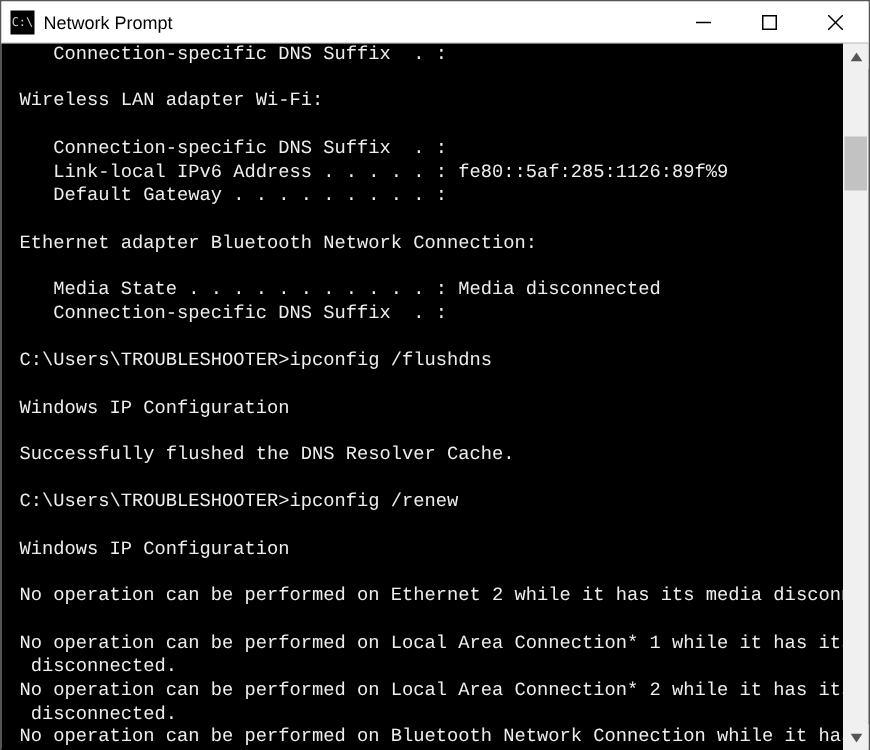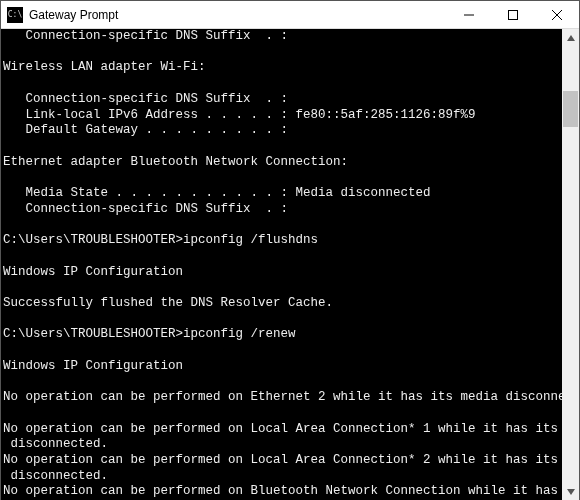--- a/index.html
+++ b/index.html
@@ -6,38 +6,38 @@
   html, body { width: 580px; height: 500px; overflow: hidden; font-family: "Segoe UI", Tahoma, sans-serif; background: #fff; }
   .window { width: 580px; height: 500px; display: flex; flex-direction: column; border: 1px solid #555; }
   .titlebar { height: 28px; background: #fff; display: flex; align-items: center; padding-left: 6px; border-bottom: 1px solid #ddd; }
   .titlebar-icon { width: 16px; height: 16px; background: #000; display: flex; align-items: center; justify-content: center; margin-right: 6px; }
   .titlebar-icon-inner { color: #ccc; font-size: 8px; font-family: Consolas, monospace; line-height: 1; }
   .titlebar-title { font-size: 12px; color: #000; flex: 0 0 auto; }
   .titlebar-spacer { flex: 1; }
   .titlebar-btn { width: 44px; height: 28px; display: flex; align-items: center; justify-content: center; font-size: 11px; color: #000; }
   .titlebar-btn svg { stroke: #000; }
   .client-area { flex: 1; display: flex; background: #000; position: relative; }
-  .terminal { flex: 1; font-family: Consolas, "Courier New", monospace; font-size: 12.5px; line-height: 15.7px; color: #eee; white-space: pre; overflow: hidden; padding: 0 0 0 2px; }
+  .terminal { flex: 1; font-family: Consolas, "Courier New", monospace; font-size: 12.5px; line-height: 15.7px; color: #eee; white-space: pre; overflow: hidden; padding: 0 0 0 12px; }
   .terminal-line { white-space: pre; }
   .scrollbar { width: 17px; background: #f0f0f0; position: relative; }
   .scroll-arrow { width: 17px; height: 17px; background: #f0f0f0; display: flex; align-items: center; justify-content: center; position: absolute; }
   .scroll-arrow.up { top: 0; }
   .scroll-arrow.down { bottom: 0; }
   .scroll-arrow svg { fill: #555; }
   .scroll-thumb { position: absolute; left: 1px; width: 15px; top: 62px; height: 36px; background: #c2c2c2; }
 </style>
 </head>
 <body>
 
 <div class="window">
   <div class="titlebar">
     <div class="titlebar-icon">
       <span class="titlebar-icon-inner">C:\</span>
     </div>
-    <span class="titlebar-title">Gateway Prompt</span>
+    <span class="titlebar-title">Network Prompt</span>
     <div class="titlebar-spacer"></div>
     <div class="titlebar-btn">
       <svg width="10" height="10" viewBox="0 0 10 10">
           <line x1="0" y1="5" x2="10" y2="5" stroke-width="1"></line>
         </svg>
     </div>
     <div class="titlebar-btn">
       <svg width="10" height="10" viewBox="0 0 10 10">
           <rect x="0.5" y="0.5" width="9" height="9" fill="none" stroke-width="1"></rect>
         </svg>

